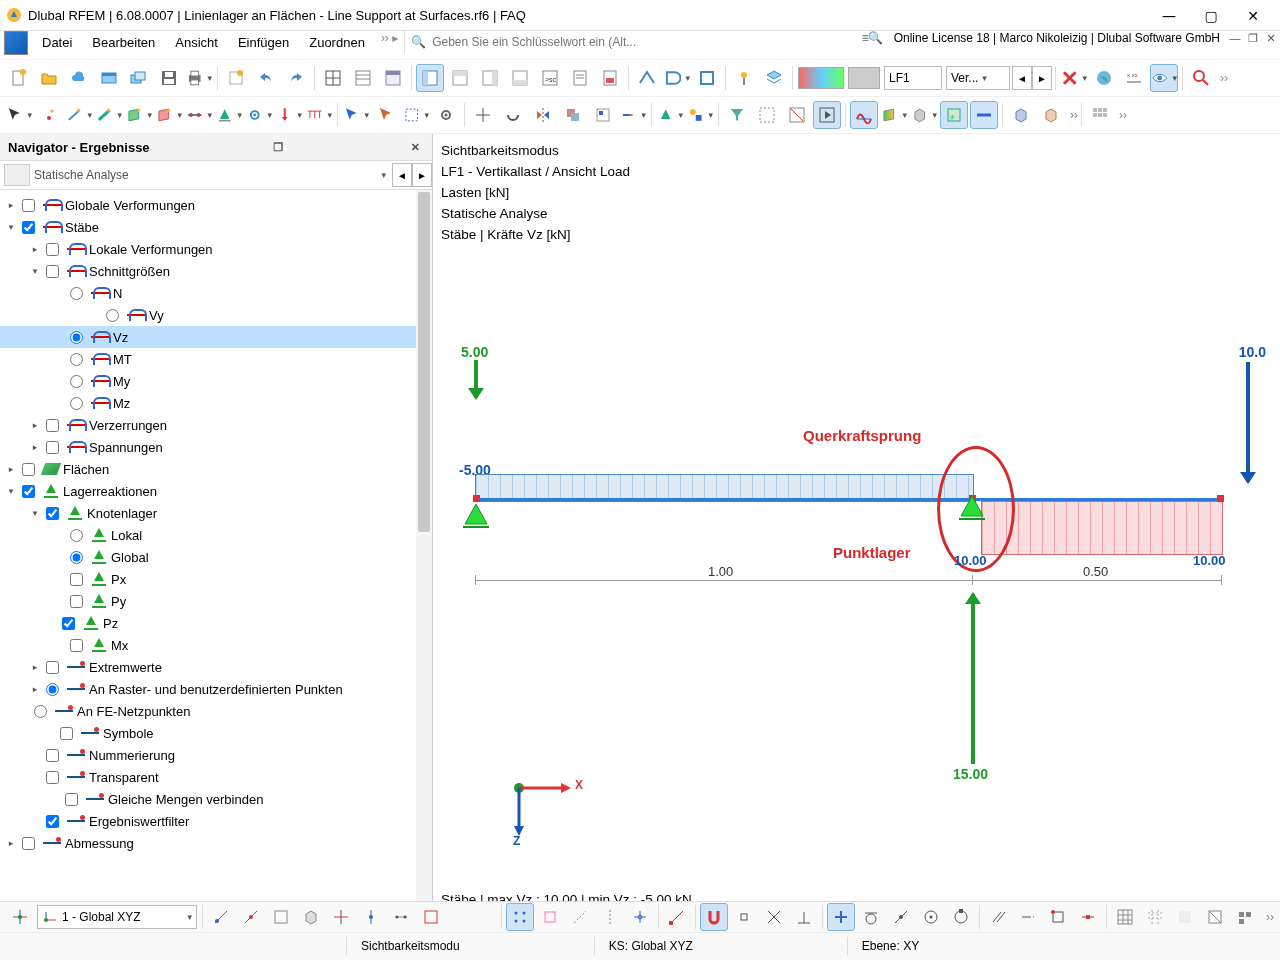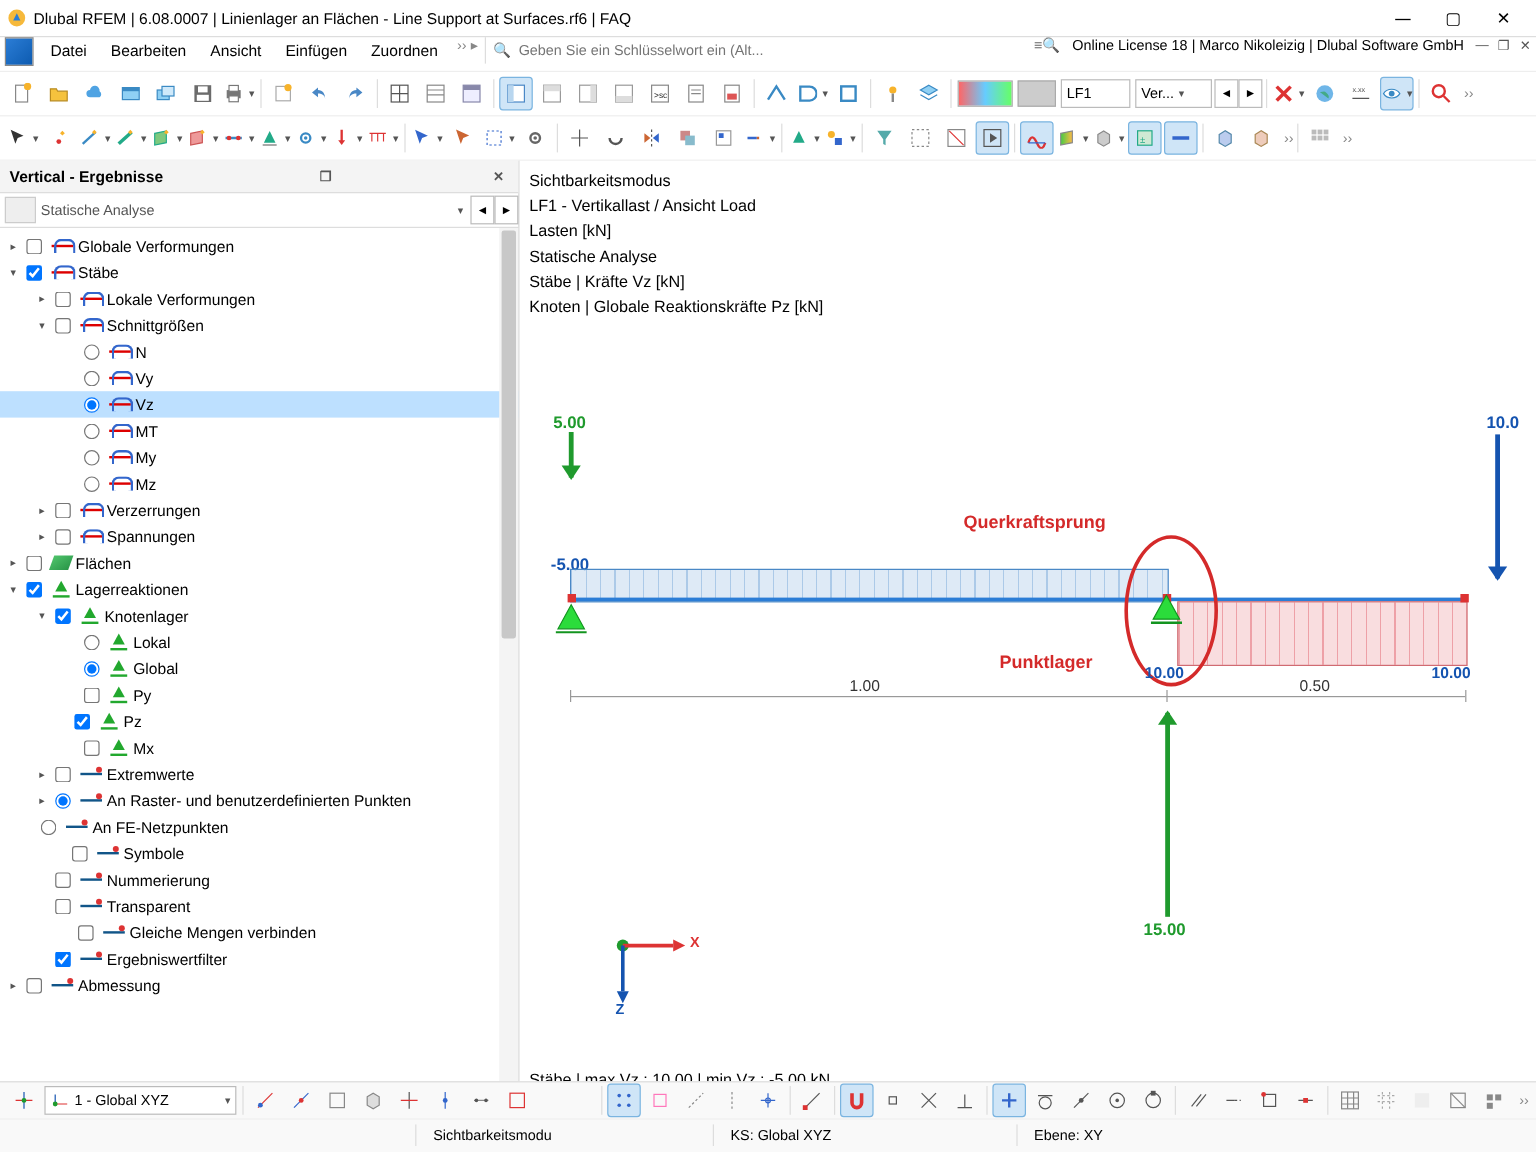--- a/index.html
+++ b/index.html
@@ -555,21 +555,21 @@
         <rect x="12" y="7" width="4" height="4" fill="#bbb"></rect>
       </svg>
     </div>
   <span style="color:#888;margin-left:4px">››</span>
 </div>
 
 <div class="main">
 
   <div class="nav">
     <div class="nav-hdr">
-      <span>Vertical - Ergebnisse</span>
+      <span>Navigator - Ergebnisse</span>
       <span class="ctl">❐</span>
       <span class="ctl">✕</span>
     </div>
     <div class="nav-combo">
       <div class="nc-ic"></div>
       <div class="nc-txt">Statische Analyse</div>
       <span class="chev" style="margin-right:6px">▾</span>
       <div class="arrow-btn">◄</div>
       <div class="arrow-btn">►</div>
     </div>
@@ -600,21 +600,21 @@
           <span class="tw">▾</span>
           <input type="checkbox" class="cb" style="">
           <span class="ric-beam"></span>
           <span>Schnittgrößen</span>
         </div>
       <div class="tr" style="padding-left:66px">
           <input type="radio" class="rb" name="sg" style="">
           <span class="ric-beam"></span>
           <span>N</span>
         </div>
-      <div class="tr" style="padding-left:66px">
+      <div class="tr" style="padding-left:102px">
           <input type="radio" class="rb" name="sg" style="">
           <span class="ric-beam"></span>
           <span>Vy</span>
         </div>
       <div class="tr sel" style="padding-left:66px">
           <input type="radio" class="rb" name="sg" checked="" style="">
           <span class="ric-beam"></span>
           <span>Vz</span>
         </div>
       <div class="tr" style="padding-left:66px">
@@ -664,20 +664,25 @@
         </div>
       <div class="tr" style="padding-left:66px">
           <input type="radio" class="rb" name="lg" style="">
           <span class="ric-sup"></span>
           <span>Lokal</span>
         </div>
       <div class="tr" style="padding-left:66px">
           <input type="radio" class="rb" name="lg" checked="" style="">
           <span class="ric-sup"></span>
           <span>Global</span>
+        </div>
+      <div class="tr" style="padding-left:66px">
+          <input type="checkbox" class="cb" style="">
+          <span class="ric-sup"></span>
+          <span>Px</span>
         </div>
       <div class="tr" style="padding-left:66px">
           <input type="checkbox" class="cb" style="">
           <span class="ric-sup"></span>
           <span>Py</span>
         </div>
       <div class="tr" style="padding-left:58px">
           <input type="checkbox" class="cb" checked="" style="">
           <span class="ric-sup"></span>
           <span>Pz</span>
@@ -763,21 +768,20 @@
     </div>
   </div>
 
   <div class="view">
     <div class="vtxt" style="top:6px">
       <div>Sichtbarkeitsmodus</div>
       <div>LF1 - Vertikallast / Ansicht Load</div>
       <div>Lasten [kN]</div>
       <div>Statische Analyse</div>
       <div>Stäbe | Kräfte Vz [kN]</div>
-      <div>Knoten | Globale Reaktionskräfte Pz [kN]</div>
     </div>
 
     <div class="gval" style="left:28px;top:210px">5.00</div>
     <div class="garrow" style="left:41px;top:226px;height:38px"></div>
 
     <div class="bval" style="right:14px;top:210px">10.0</div>
     <div class="barrow" style="right:30px;top:228px;height:120px"></div>
 
     <div class="bval" style="left:26px;top:328px">-5.00</div>
 

